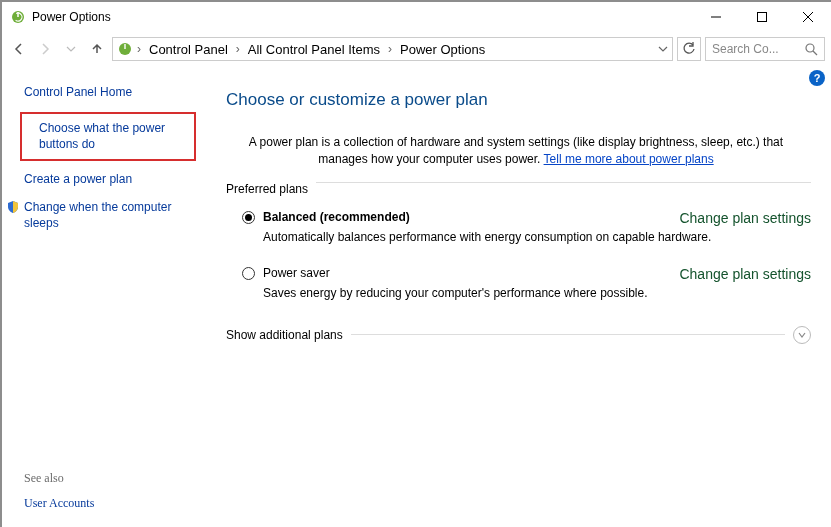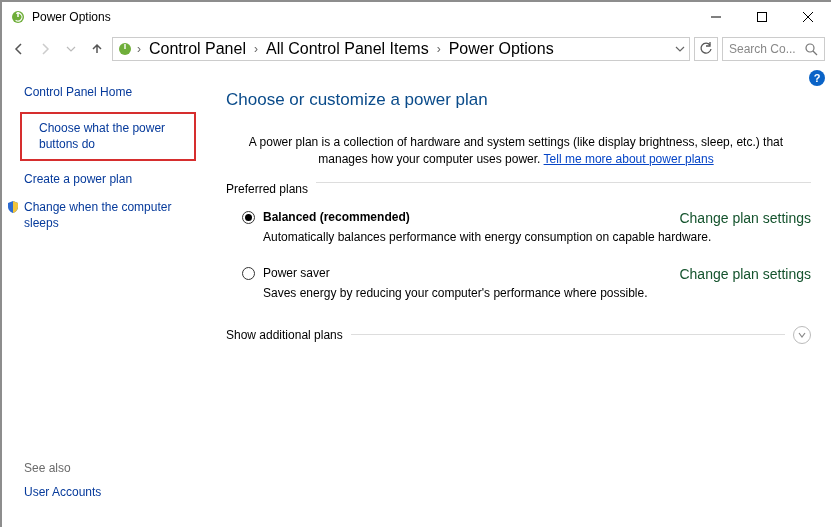--- a/index.html
+++ b/index.html
@@ -38,31 +38,31 @@
   }
   .nav-arrow.disabled { color: #bbb; }
   .addrbar {
     flex: 1;
     display: flex; align-items: center;
     border: 1px solid #ccc;
     height: 24px;
     padding: 0 4px;
     gap: 2px;
   }
-  .crumb { padding: 0 4px; font-size: 16px; white-space: nowrap; }
+  .crumb { padding: 0 4px; font-size: 13px; white-space: nowrap; }
   .crumb-sep { color: #666; padding: 0 2px; }
   .addr-end { margin-left: auto; display:flex; align-items:center; gap:6px; color:#555; }
   .refresh {
     width: 24px; height: 24px;
     border: 1px solid #ccc;
     display:flex; align-items:center; justify-content:center;
     color:#555;
   }
   .searchbox {
-    width: 103px; height: 24px;
+    width: 120px; height: 24px;
     border: 1px solid #ccc;
     display: flex; align-items: center;
     padding: 0 6px;
     color: #888;
     position: relative;
   }
   .searchbox .mag { margin-left: auto; color:#777; }
   .body {
     display: flex;
     height: calc(100% - 64px);
@@ -90,22 +90,23 @@
     position: relative;
     padding-left: 0;
   }
   .side-icon {
     position: absolute;
     left: -18px; top: 1px;
     width: 14px; height: 14px;
   }
   .see-also {
     position: absolute;
-    bottom: 28px; left: 22px;
+    bottom: 16px; left: 22px;
     font-size: 12px;
+    font-family: Liberation Serif, serif;
   }
   .see-also .hdr { color: #6b6b6b; margin-bottom: 10px; }
   .see-also .lnk { color: #063a9b; cursor:pointer; }
   .main {
     flex: 1;
     padding: 14px 20px 10px 16px;
     position: relative;
   }
   .help-icon {
     position: absolute;

